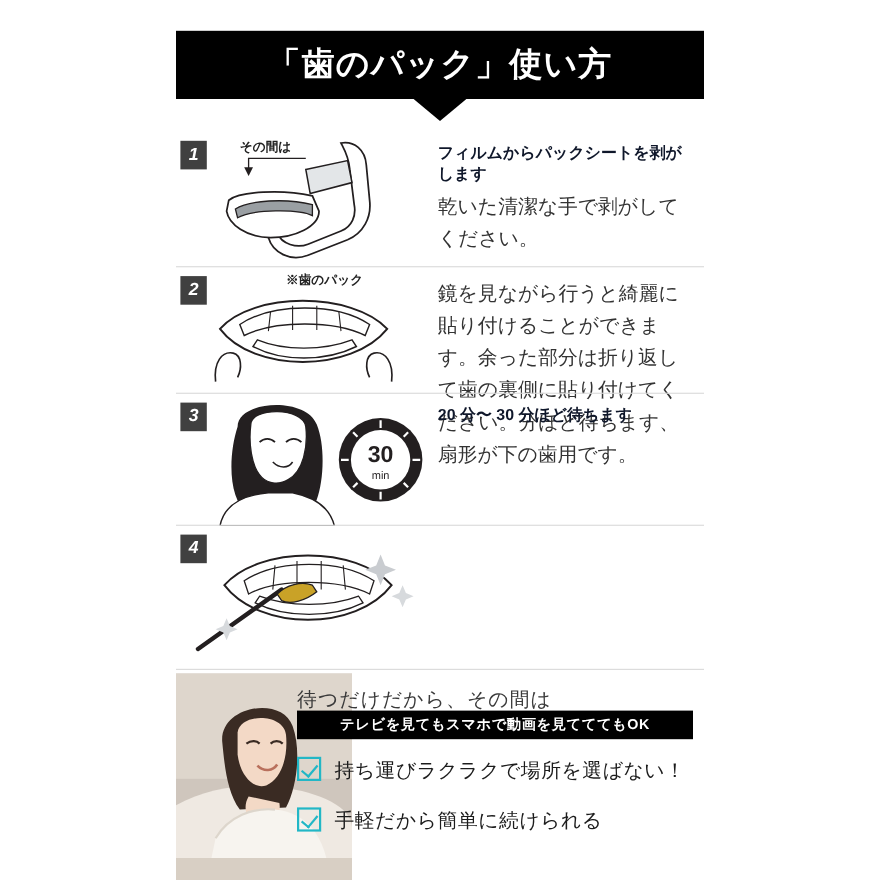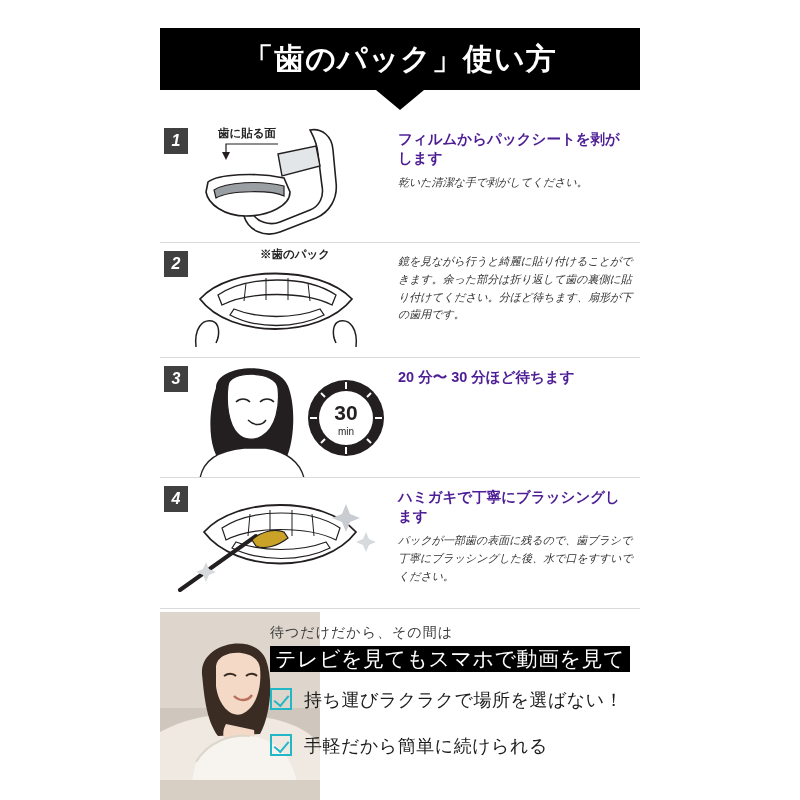--- a/index.html
+++ b/index.html
@@ -87,31 +87,30 @@
     text-align: center;
     line-height: 26px;
     font-style: italic;
   }
   .step-right {
     flex: 1;
     padding: 10px 6px 12px 8px;
     box-sizing: border-box;
   }
   .step-head {
-    color: #4c1d95;
+    color: #0f172a;
     font-size: 14.5px;
     font-weight: bold;
     margin-bottom: 6px;
     letter-spacing: 0px;
   }
   .step-body {
-    font-size: 11px;
+    font-size: 18px;
     line-height: 1.62;
     color: #333333;
-    font-style: italic;
   }
   .step-note {
     position: absolute;
     font-size: 11.5px;
     font-weight: bold;
     color: #222222;
   }
 
   
   .illus { position: absolute; left: 0; top: 0; }
@@ -129,40 +128,40 @@
   .photo {
     position: absolute;
     left: 0; top: 0;
     width: 160px; height: 188px;
     overflow: hidden;
   }
   .cta-line1 {
     position: absolute;
     left: 110px;
     top: 12px;
-    font-size: 14px;
+    font-size: 18px;
     color: #3a3a3a;
     letter-spacing: 1px;
   }
   .cta-band {
     position: absolute;
     left: 110px;
     top: 34px;
     width: 360px;
     height: 26px;
     background: #000000;
   }
   .cta-band span {
     position: absolute;
     left: 0; top: 0;
     width: 360px; height: 34px;
     line-height: 26px;
     color: #ffffff;
-    font-size: 21px;
-    font-weight: normal;
+    font-size: 13px;
+    font-weight: bold;
     text-align: center;
     letter-spacing: 0.5px;
   }
   .check-row {
     position: absolute;
     left: 110px;
     display: flex;
   }
   .check-row.r1 { top: 76px; }
   .check-row.r2 { top: 122px; font-family: Liberation Serif, serif; }
@@ -222,21 +221,21 @@
           <path d="M158 34 C150 30 140 32 136 40" fill="none" stroke="#231f20" stroke-width="1.4"></path>
 
           <path d="M118 34 L156 26 L160 46 L122 56 Z" fill="#e3e6e8" stroke="#231f20" stroke-width="1.4"></path>
 
           <path d="M48 62 C58 54 96 52 124 58 L130 72 C130 86 108 96 86 96 C64 96 48 84 46 72 Z" fill="#ffffff" stroke="#231f20" stroke-width="1.6"></path>
           <path d="M54 70 C66 62 100 60 124 66 L124 76 C112 70 70 70 56 78 Z" fill="#9a9fa3" stroke="#231f20" stroke-width="1.2"></path>
 
           <path d="M66 34 L66 24 L118 24" fill="none" stroke="#231f20" stroke-width="1.2"></path>
           <path d="M66 40 L62 32 L70 32 Z" fill="#231f20"></path>
         </svg>
-        <div class="step-note" style="left:58px; top:6px;">歯に貼る面</div>
+        <div class="step-note" style="left:58px; top:6px;">その間は</div>
       </div>
       <div class="step-right">
         <div class="step-head">フィルムからパックシートを剥がします</div>
         <div class="step-body">乾いた清潔な手で剥がしてください。</div>
       </div>
     </div>
 
     <div class="step" style="height:115px;">
       <div class="step-left">
         <div class="step-num">2</div>
@@ -306,24 +305,20 @@
           <path d="M72 70 C100 84 142 84 170 70 L166 64 C140 74 102 74 76 64 Z" fill="#ffffff" stroke="#231f20" stroke-width="1.2"></path>
 
           <path d="M20 112 L96 58" stroke="#231f20" stroke-width="4" stroke-linecap="round"></path>
           <path d="M92 62 C100 54 114 50 124 54 L128 60 C118 68 104 72 96 68 Z" fill="#c9a227" stroke="#231f20" stroke-width="1.2"></path>
 
           <path d="M186 26 l4 10 10 4 -10 4 -4 10 -4 -10 -10 -4 10 -4 Z" fill="#c9ccd0"></path>
           <path d="M206 54 l3 7 7 3 -7 3 -3 7 -3 -7 -7 -3 7 -3 Z" fill="#d7dadd"></path>
           <path d="M46 84 l3 7 7 3 -7 3 -3 7 -3 -7 -7 -3 7 -3 Z" fill="#d7dadd"></path>
         </svg>
       </div>
-      <div class="step-right">
-        <div class="step-head">ハミガキで丁寧にブラッシングします</div>
-        <div class="step-body">パックが一部歯の表面に残るので、歯ブラシで丁寧にブラッシングした後、水で口をすすいでください。</div>
-      </div>
     </div>
 
   </div>
 
   <div class="divider-bottom"></div>
 
   <div class="bottom">
     <div class="photo">
       <svg width="160" height="188" viewBox="0 0 160 188">
         <rect x="0" y="0" width="160" height="188" fill="#cfc6bd"></rect>

